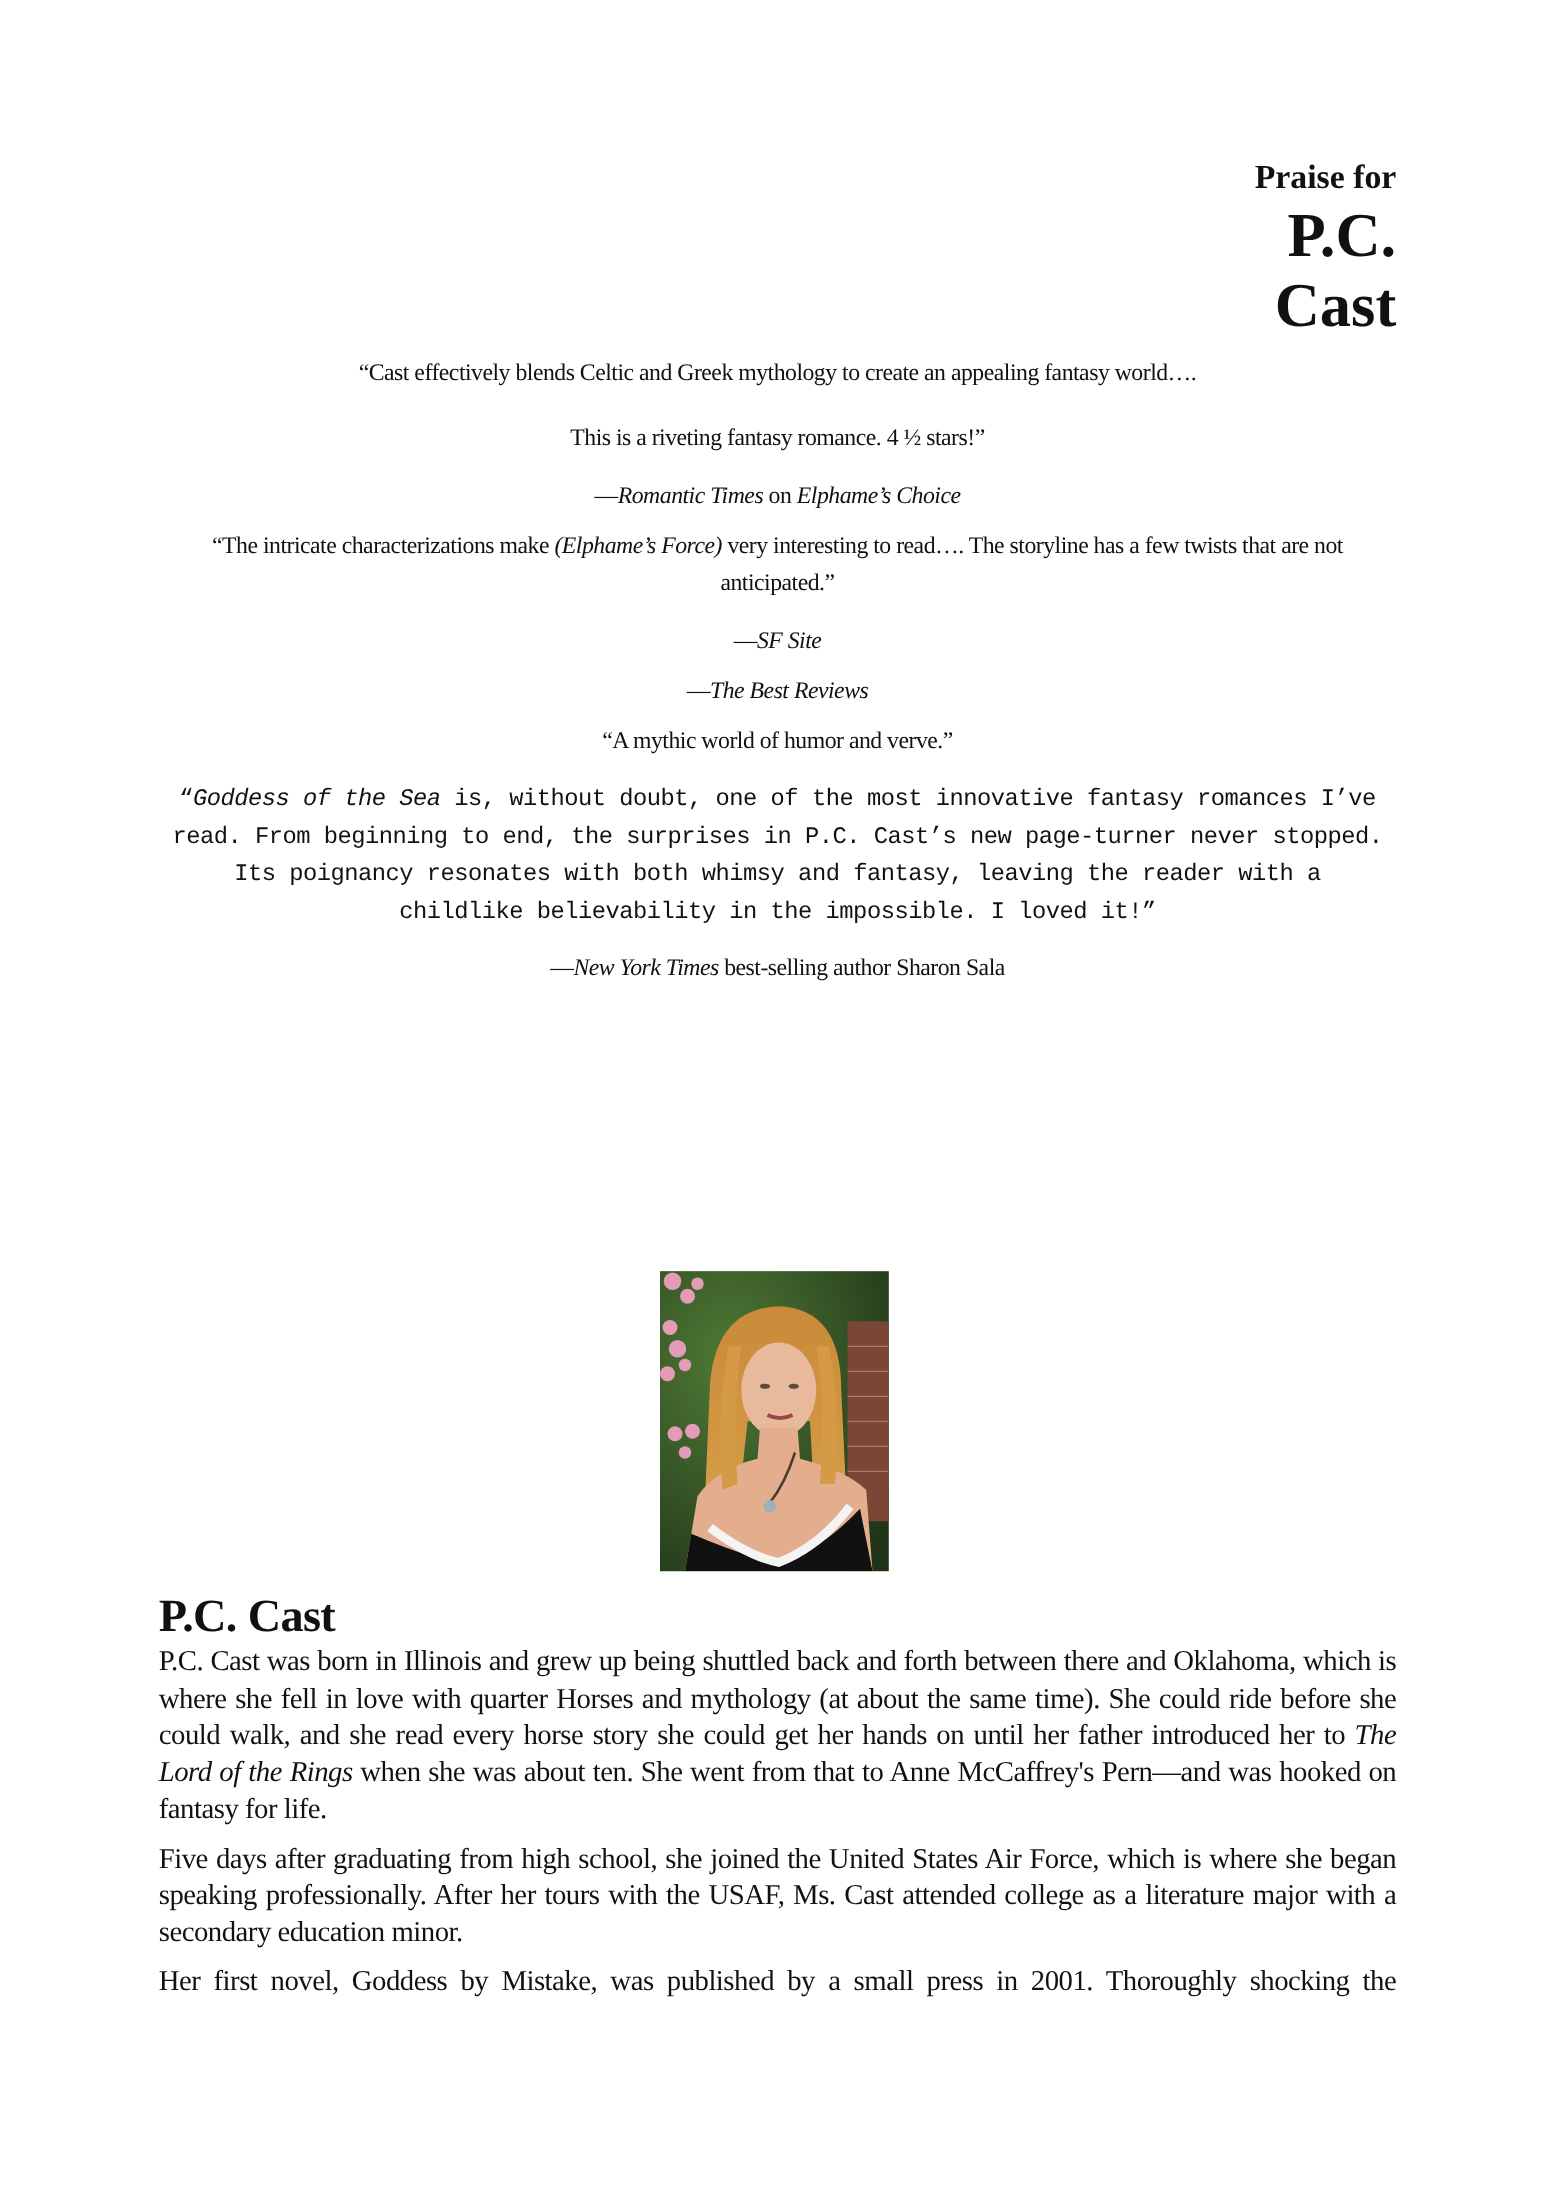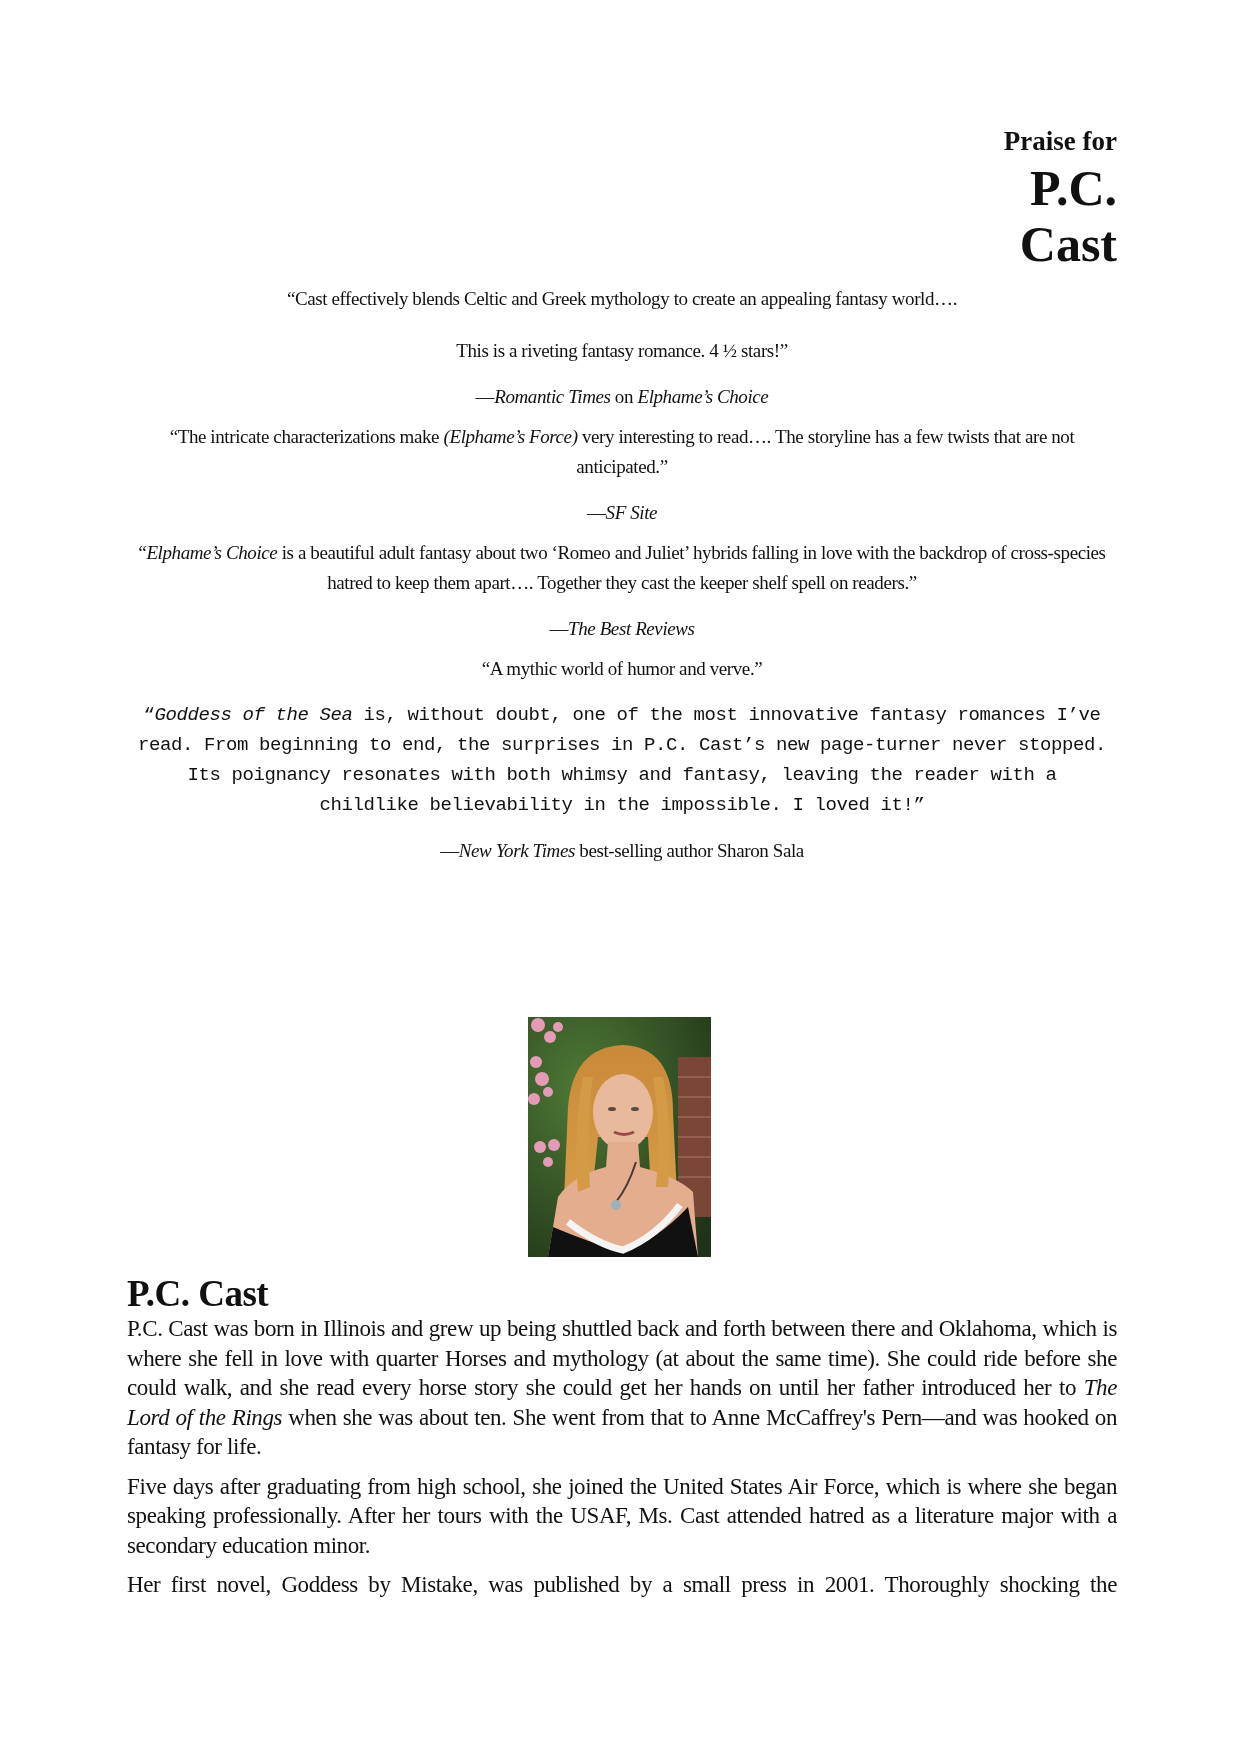--- a/index.html
+++ b/index.html
@@ -95,21 +95,20 @@
 
   <div class="praise-block">
 
     <p>“Cast effectively blends Celtic and Greek mythology to create an appealing fantasy world….</p>
     <p style="margin-bottom:16px">This is a riveting fantasy romance. 4 ½ stars!”</p>
     <p class="attr"><span>—</span><i>Romantic Times</i><span> on </span><i>Elphame’s Choice</i></p>
 
     <p style="margin-bottom:16px"><span>“The intricate characterizations make </span><i>(Elphame’s Force)</i><span> very interesting to read…. The storyline has a few twists that are not anticipated.”</span></p>
     <p class="attr"><span>—</span><i>SF Site</i></p>
 
-    <p style="margin-bottom:16px"><span>“</span><i>Elphame’s Choice</i><span> is a beautiful adult fantasy about two ‘Romeo and Juliet’ hybrids falling in love with the backdrop of cross-species hatred to keep them apart…. Together they cast the keeper shelf spell on readers.”</span></p>
     <p class="attr"><span>—</span><i>The Best Reviews</i></p>
 
     <p style="margin-bottom:16px">“A mythic world of humor and verve.”</p>
 
     <p style="margin-bottom:16px; padding: 0 8px; font-family: Liberation Mono, monospace;"><span>“</span><i>Goddess of the Sea</i><span> is, without doubt, one of the most innovative fantasy romances I’ve read. From beginning to end, the surprises in P.C. Cast’s new page-turner never stopped. Its poignancy resonates with both whimsy and fantasy, leaving the reader with a childlike believability in the impossible. I loved it!”</span></p>
     <p class="attr"><span>—</span><i>New York Times</i><span> best-selling author Sharon Sala</span></p>
   </div>
 
   <div class="photo" title="Author photo of P.C. Cast">
     <svg width="183" height="240" viewBox="0 0 183 240" xmlns="http://www.w3.org/2000/svg">
@@ -166,17 +165,17 @@
       <ellipse cx="84" cy="92" rx="4" ry="2" fill="#5a4a40"></ellipse>
       <ellipse cx="107" cy="92" rx="4" ry="2" fill="#5a4a40"></ellipse>
       <path d="M86 115 Q96 120 106 115" fill="none" stroke="#9a4a46" stroke-width="3"></path>
     </svg>
   </div>
 
   <div class="bio-title">P.C. Cast</div>
 
   <div class="bio-body">
     <p><span>P.C. Cast was born in Illinois and grew up being shuttled back and forth between there and Oklahoma, which is where she fell in love with quarter Horses and mythology (at about the same time). She could ride before she could walk, and she read every horse story she could get her hands on until her father introduced her to </span><i>The Lord of the Rings</i><span> when she was about ten. She went from that to Anne McCaffrey's Pern—and was hooked on fantasy for life.</span></p>
-    <p>Five days after graduating from high school, she joined the United States Air Force, which is where she began speaking professionally. After her tours with the USAF, Ms. Cast attended hatred as a literature major with a secondary education minor.</p>
+    <p>Five days after graduating from high school, she joined the United States Air Force, which is where she began speaking professionally. After her tours with the USAF, Ms. Cast attended college as a literature major with a secondary education minor.</p>
     <p class="last">Her first novel, Goddess by Mistake, was published by a small press in 2001. Thoroughly shocking the</p>
   </div>
 
 </div>
 
 </body></html>

